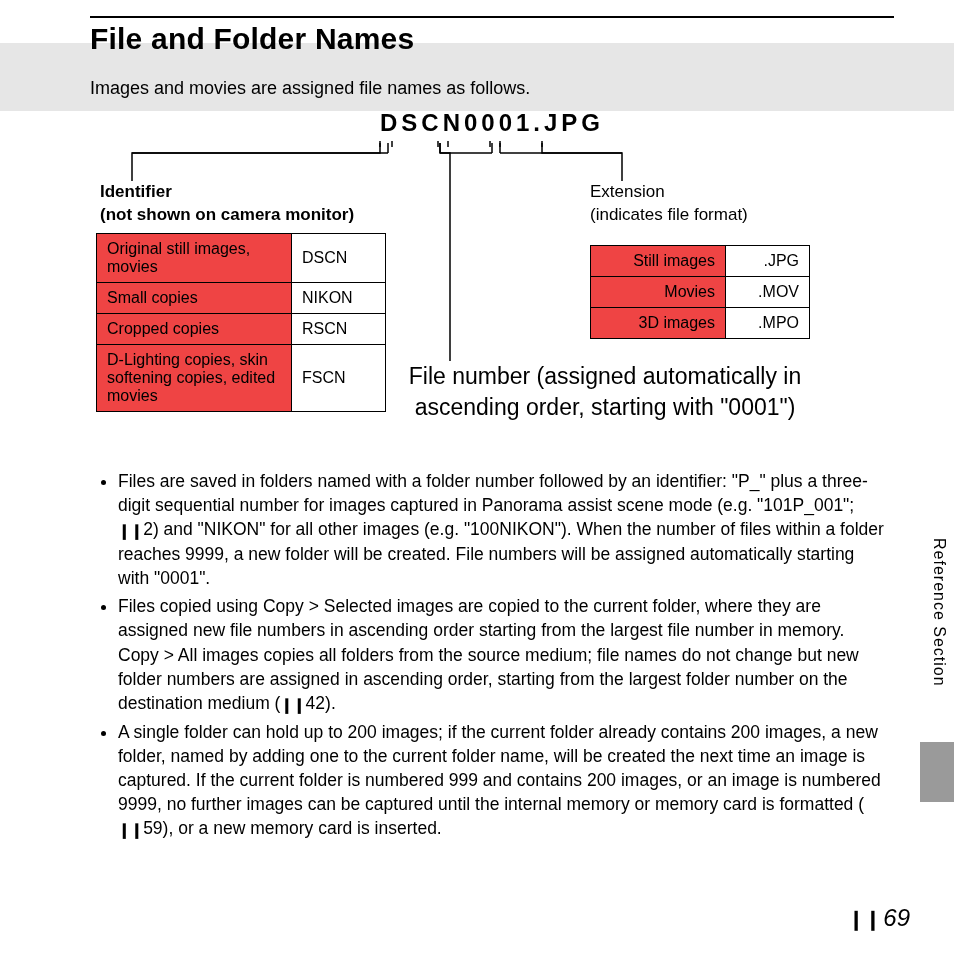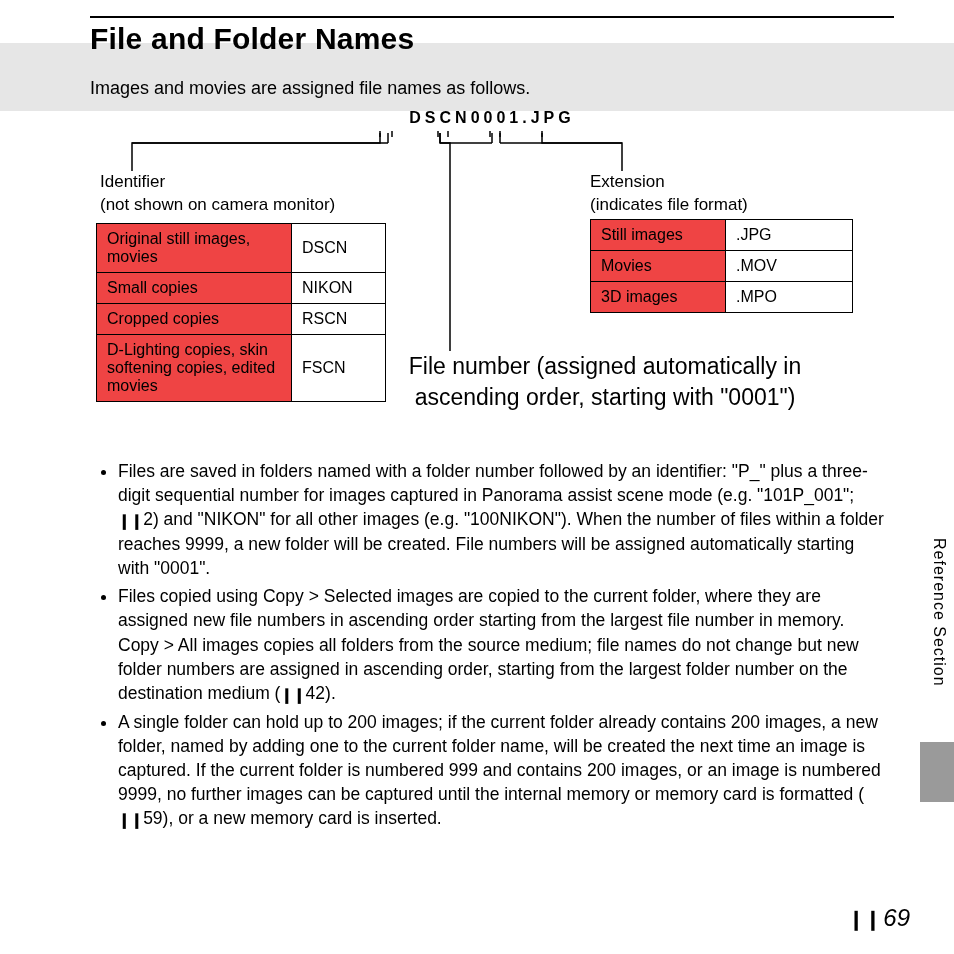--- a/index.html
+++ b/index.html
@@ -33,40 +33,41 @@
     letter-spacing: 0.2px;
     margin-bottom: 8px;
   }
   .intro {
     font-size: 18px;
     margin-top: 22px;
     margin-bottom: 10px;
   }
   .example-name {
     text-align: center;
-    font-size: 16px;
+    font-size: 24px;
     font-weight: bold;
     letter-spacing: 4px;
     margin-bottom: 4px;
   }
   .diagram {
     position: relative;
     height: 310px;
   }
   svg.connectors {
     position: absolute;
     left: 0; top: 0;
     width: 800px; height: 310px;
     pointer-events: none;
   }
   .label-left {
     position: absolute;
     left: 10px; top: 40px;
     font-size: 17px;
     line-height: 1.35;
+    font-weight: bold;
   }
   .label-right {
     position: absolute;
     left: 500px; top: 40px;
     font-size: 17px;
     line-height: 1.35;
   }
   .file-num-label {
     position: absolute;
     left: 300px; top: 220px;
@@ -88,22 +89,23 @@
     background: #ef4444;
   }
   .table-left {
     position: absolute;
     left: 6px; top: 92px;
     width: 290px;
   }
   .table-left td:first-child { width: 195px; }
   .table-right {
     position: absolute;
-    left: 500px; top: 88px;
-    width: 263px;
+    left: 500px; top: 104px;
+    width: 220px;
+    text-align: right;
   }
   .table-right td:first-child { width: 135px; }
   ul.bullets {
     margin-top: 18px;
     padding-left: 28px;
     font-size: 17.5px;
     line-height: 1.38;
     padding-right: 10px;
   }
   ul.bullets li { margin-bottom: 4px; }

